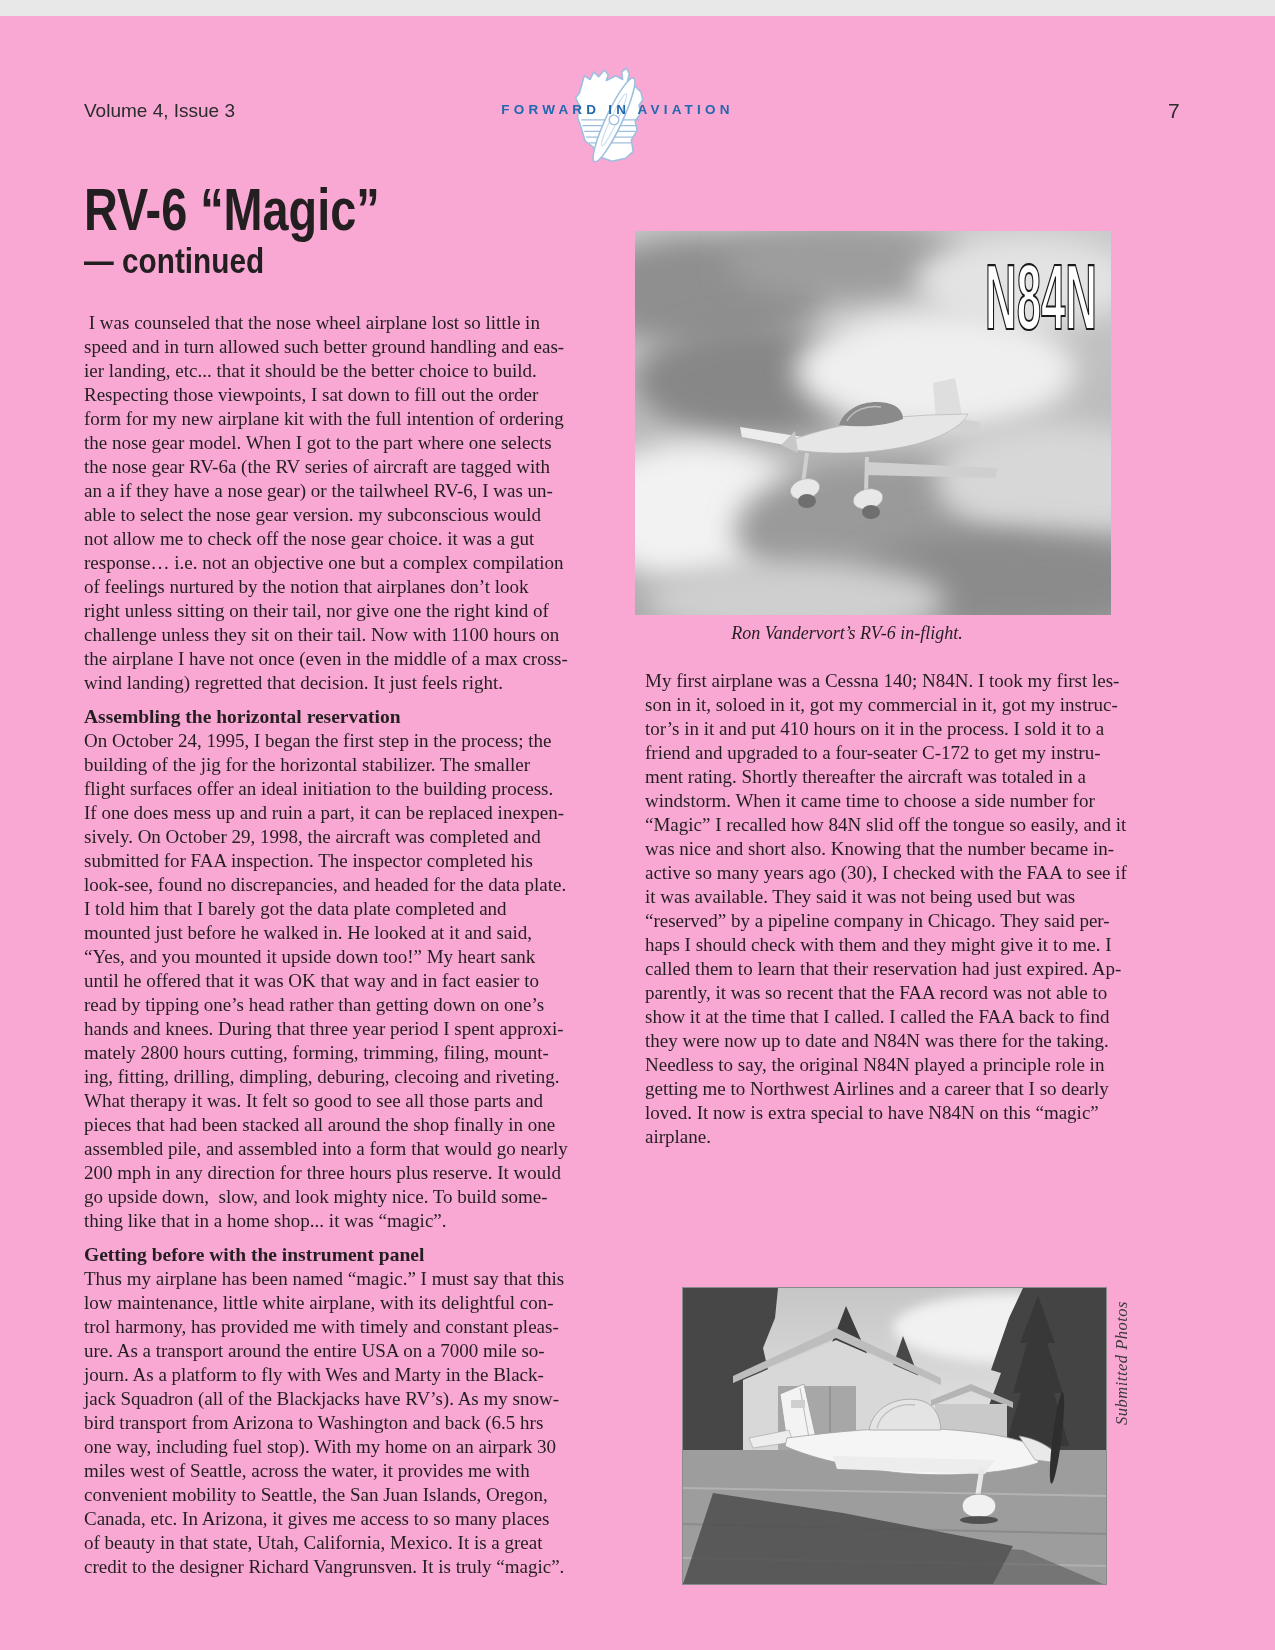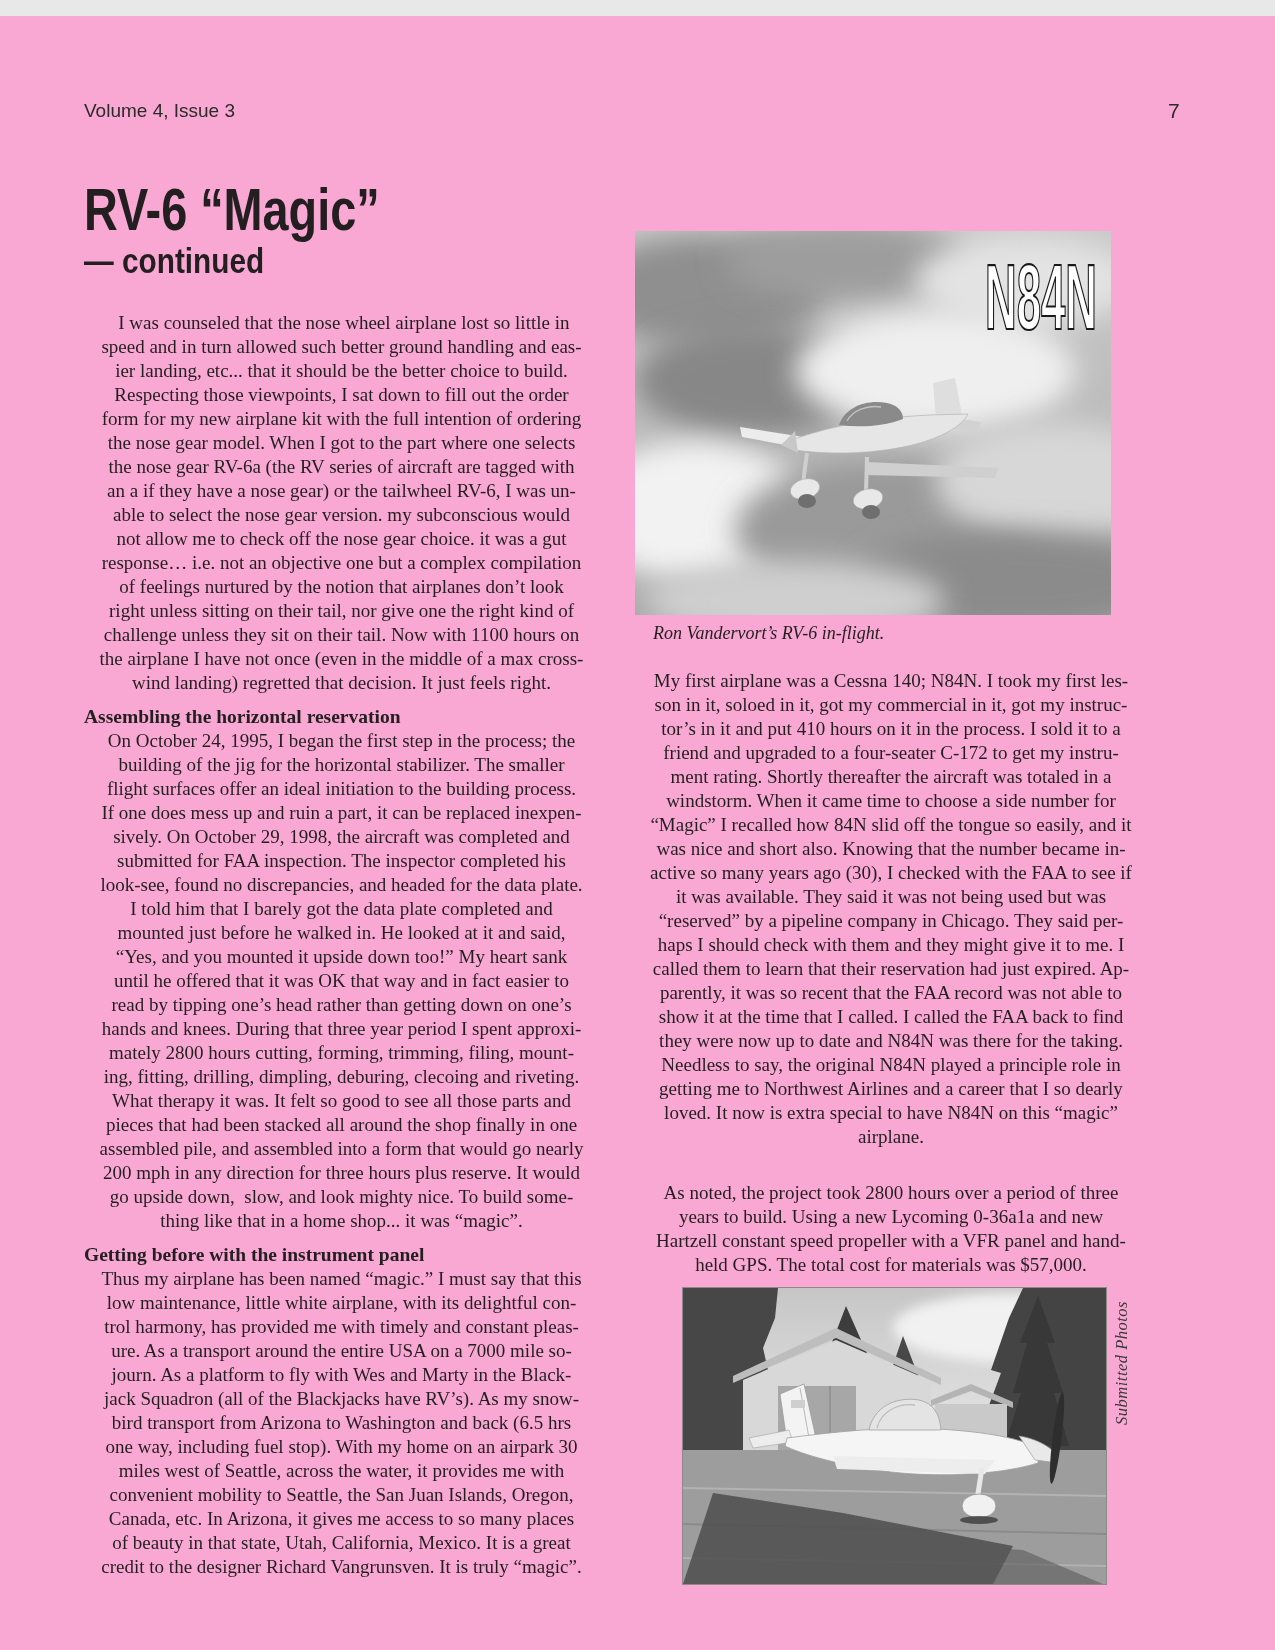--- a/index.html
+++ b/index.html
@@ -34,52 +34,72 @@
   .subtitle {
     position:absolute; left:84px; top:226px; margin:0;
     font-family:"Liberation Sans", sans-serif; font-weight:bold;
     font-size:35px; line-height:38px; color:#231f20;
     transform:scaleX(0.85); transform-origin:left top; white-space:nowrap;
   }
   
   .col-left  { position:absolute; left:84px;  top:295px; width:515px; }
   .col-right { position:absolute; left:645px; top:653px; width:492px; }
   p.body {
-    margin:0; font-size:19px; line-height:24px; white-space:pre; color:#231f20;text-align:center;
+    margin:0; font-size:19px; line-height:24px; white-space:pre; color:#231f20;
   }
   h3.subhead {
     margin:10px 0 0 0; font-size:19.5px; line-height:24px; font-weight:bold;
     font-family:"Liberation Serif", serif; color:#231f20;
   }
   .col-right p.body + p.body { margin-top:32px; }
   
   .photo-inflight { position:absolute; left:635px; top:215px; width:476px; height:384px;text-decoration:underline; }
   .photo-inflight svg, .photo-ground svg { display:block; width:100%; height:100%; }
   .caption {
-    position:absolute; left:653px; top:606px; width:476px; text-align:left;
+    position:absolute; left:609px; top:606px; width:476px; text-align:center;
     font-style:italic; font-size:18px; line-height:22px; color:#231f20;
   }
   .photo-ground {
     position:absolute; left:683px; top:1272px; width:423px; height:296px;
     outline:1px solid #8a8a8a;
   }
   .photo-credit {
     position:absolute; left:1112px; top:1285px;
     writing-mode:vertical-rl; transform:rotate(180deg);
     font-style:italic; font-size:16.5px; letter-spacing:0.5px; color:#3a3a3a;
     white-space:nowrap;
   }
 </style>
 </head>
 <body>
 
 <div class="page">
 
   <div class="volume">Volume 4, Issue 3</div>
 
+  <div class="logo">
+    <svg class="state" viewBox="0 0 100 114">
+      <g fill="#ffffff" stroke="#9dbede" stroke-width="1.6" stroke-linejoin="round">
+        <path d="M14,32 L19,14 L25,18 L29,10 L34,15 L40,8 L44,13 L42,19 L52,14 L59,18 L58,10 L63,6 L66,12 L64,20 L72,25 L78,31 L80,39 L76,45 L78,53 L72,61 L74,71 L68,81 L70,93 L62,100 L48,103 L34,98 L28,88 L20,82 L16,69 L12,57 L14,45 L10,37 Z"></path>
+      </g>
+      <g stroke="#9dbede" stroke-width="1.3">
+        <line x1="16" y1="60" x2="76" y2="60"></line>
+        <line x1="17" y1="66" x2="74" y2="66"></line>
+        <line x1="19" y1="72" x2="73" y2="72"></line>
+        <line x1="21" y1="78" x2="70" y2="78"></line>
+        <line x1="24" y1="84" x2="68" y2="84"></line>
+      </g>
+      <g transform="rotate(25 50 60)">
+        <ellipse cx="50" cy="60" rx="8.5" ry="48" fill="#ffffff" stroke="#9dbede" stroke-width="1.6"></ellipse>
+        <ellipse cx="50" cy="60" rx="3.5" ry="30" fill="none" stroke="#c9dcef" stroke-width="1"></ellipse>
+      </g>
+      <circle cx="50" cy="60" r="5" fill="#ffffff" stroke="#9dbede" stroke-width="1.4"></circle>
+    </svg>
+    <div class="logo-text">FORWARD IN AVIATION</div>
+  </div>
 
   <div class="page-number">7</div>
 
   <h1 class="title">RV-6 “Magic”</h1>
   <h2 class="subtitle">— continued</h2>
 
   <div class="col-left">
     <p class="body"> I was counseled that the nose wheel airplane lost so little in
 speed and in turn allowed such better ground handling and eas-
 ier landing, etc... that it should be the better choice to build.
@@ -195,24 +215,20 @@
 “reserved” by a pipeline company in Chicago. They said per-
 haps I should check with them and they might give it to me. I
 called them to learn that their reservation had just expired. Ap-
 parently, it was so recent that the FAA record was not able to
 show it at the time that I called. I called the FAA back to find
 they were now up to date and N84N was there for the taking.
 Needless to say, the original N84N played a principle role in
 getting me to Northwest Airlines and a career that I so dearly
 loved. It now is extra special to have N84N on this “magic”
 airplane.</p>
-    <p class="body">As noted, the project took 2800 hours over a period of three
-years to build. Using a new Lycoming 0-36a1a and new
-Hartzell constant speed propeller with a VFR panel and hand-
-held GPS. The total cost for materials was $57,000.</p>
   </div>
 
   <figure class="photo-ground" style="margin:0">
     <svg viewBox="0 0 423 296" preserveAspectRatio="none">
       <defs>
         <linearGradient id="sky2" x1="0" y1="0" x2="0" y2="1">
           <stop offset="0" stop-color="#c6c6c6"></stop>
           <stop offset="1" stop-color="#e9e9e9"></stop>
         </linearGradient>
         <filter id="blur2" x="-40%" y="-40%" width="180%" height="180%">

